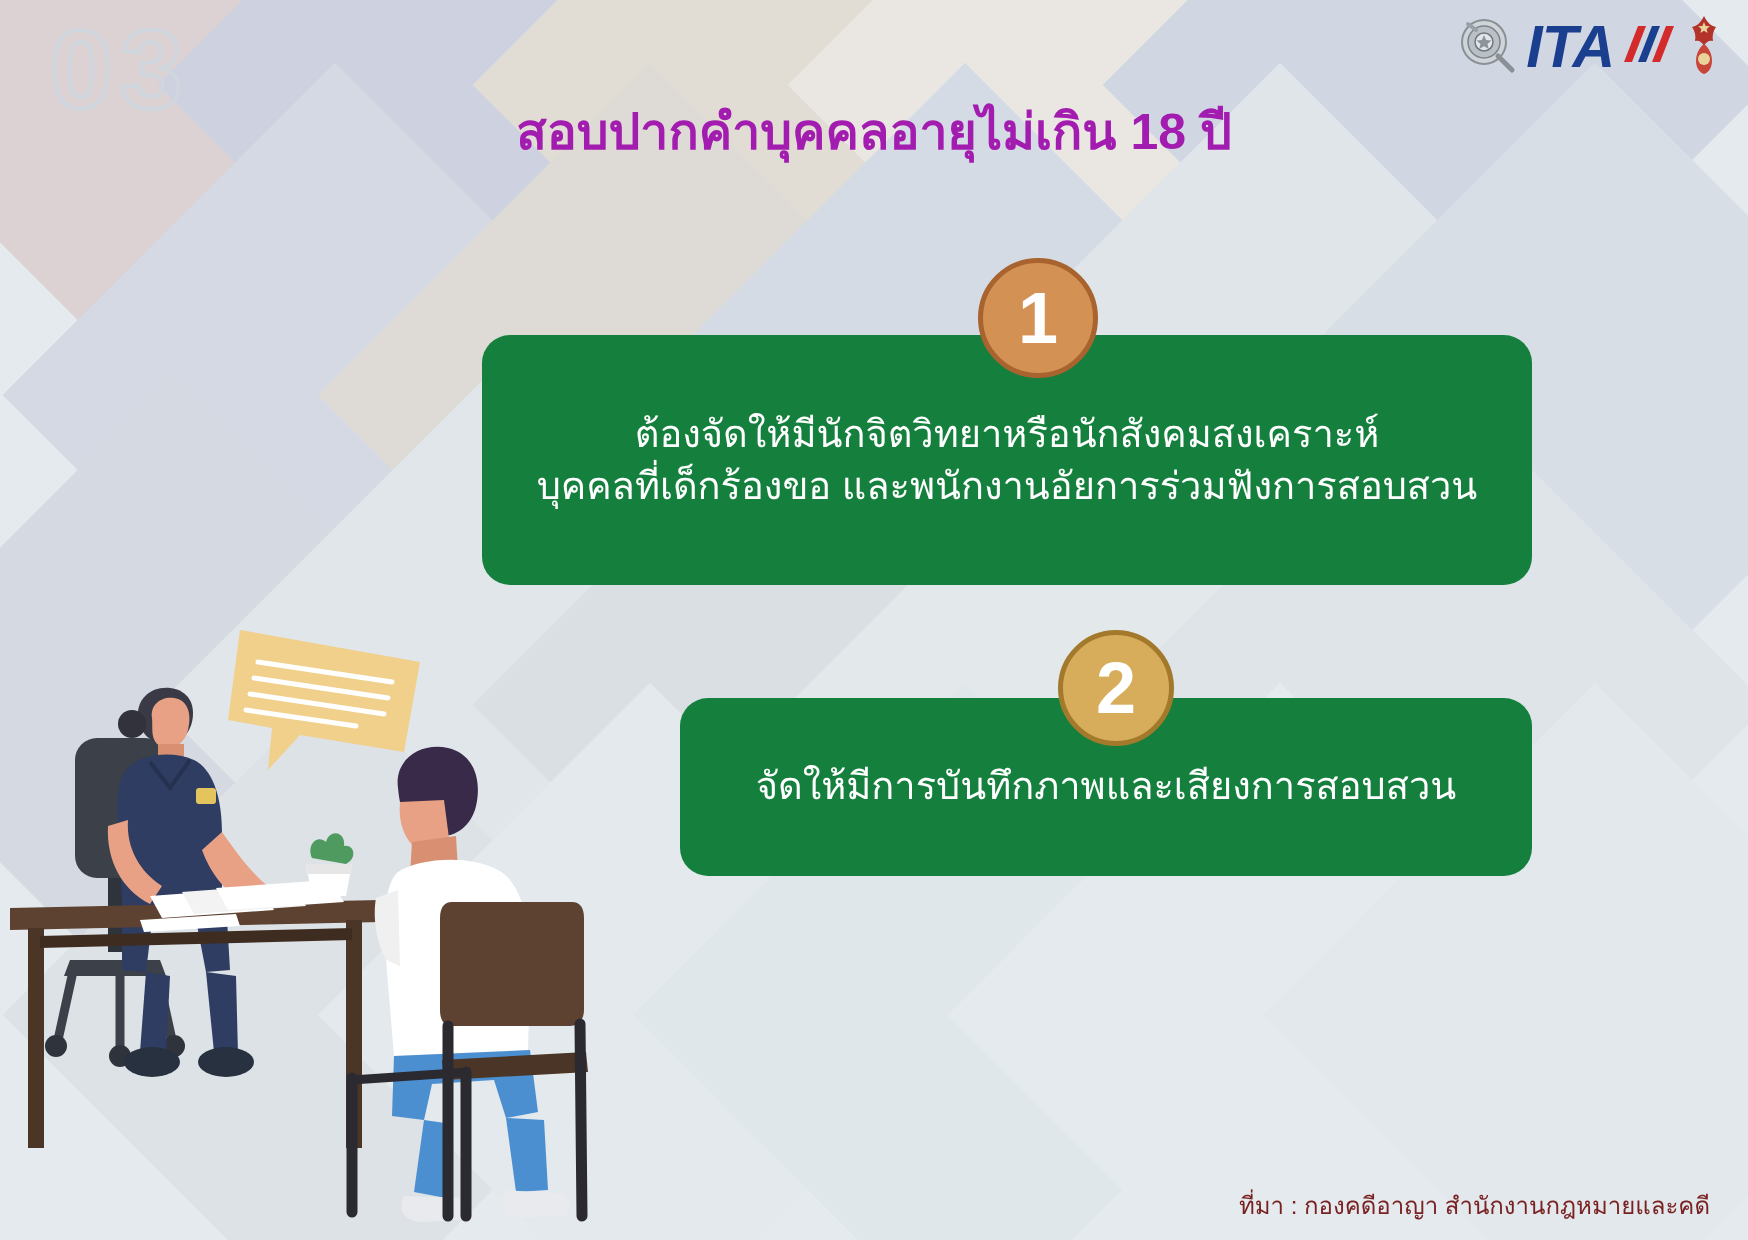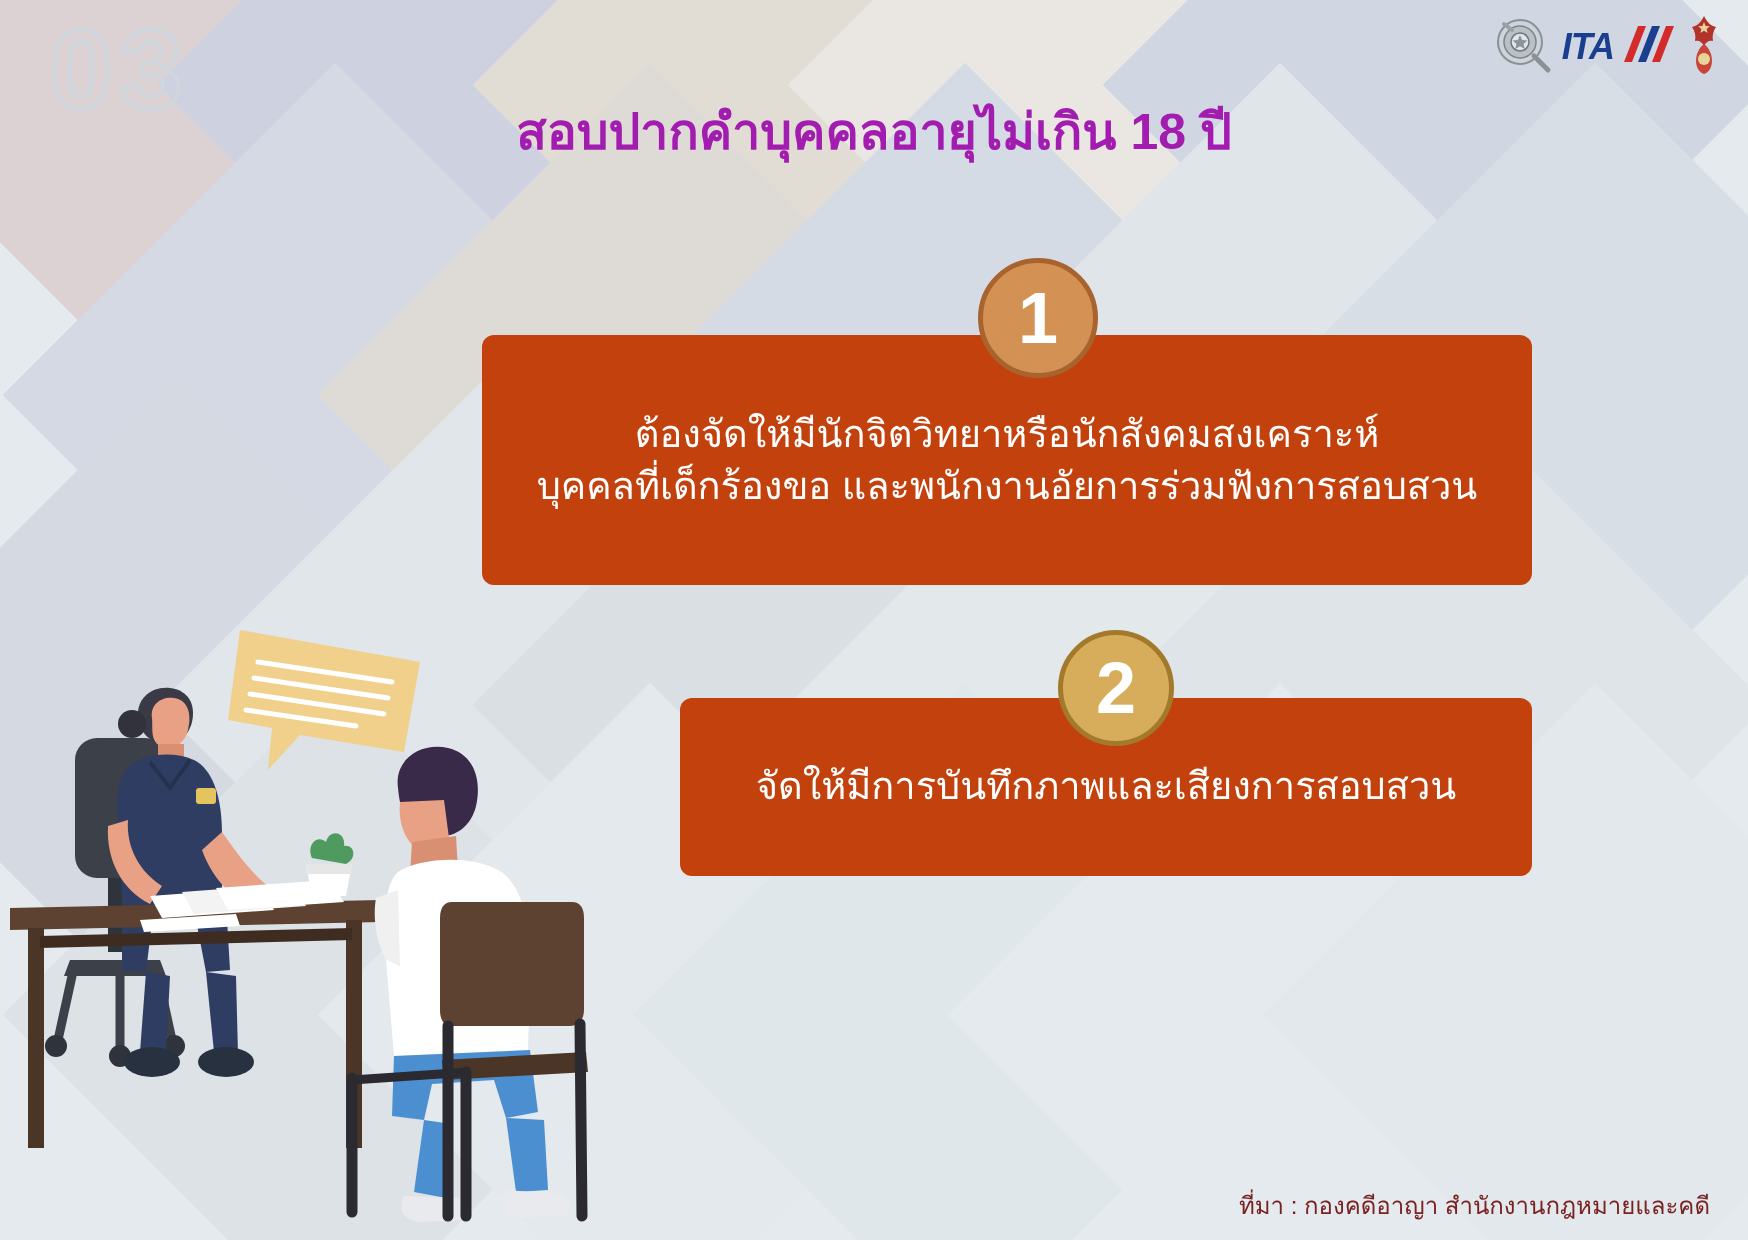--- a/index.html
+++ b/index.html
@@ -40,29 +40,29 @@
 
   .wash { position:absolute; inset:0; background:rgba(228,234,238,0.30); }
 
   
   .num03 { position:absolute; left:50px; top:5px; font-size:112px; font-weight:bold;
            letter-spacing:8px; color:transparent;
            -webkit-text-stroke:4px #cfd6dd; }
 
   
   .logos { position:absolute; right:22px; top:14px; display:flex; align-items:center; gap:8px; }
-  .ita-text { font-size:36px; font-weight:bold; font-style:italic; color:#1b3f8f;
+  .ita-text { font-size:59px; font-weight:bold; font-style:italic; color:#1b3f8f;
               letter-spacing:-1px; line-height:1; }
 
   
   .title { position:absolute; left:0; right:0; top:92px; text-align:center;
            font-size:50px; font-weight:bold; color:#a21caf; letter-spacing:0px; }
 
   
-  .pill { position:absolute; background:#c2410c; border-radius:12px;
+  .pill { position:absolute; background:#15803d; border-radius:28px;
           display:flex; align-items:center; justify-content:center;
           color:#ffffff; text-align:center; }
   .pill1 { left:482px; top:335px; width:1050px; height:250px; }
   .pill2 { left:680px; top:698px; width:852px; height:178px;justify-content:center; }
 
   .pill1 .txt { font-size:38px; line-height:1.38; padding:0 36px; }
   .pill2 .txt { font-size:38px; line-height:1.3; padding:0 40px; }
 
   
   .badge { position:absolute; border-radius:50%; display:flex;

